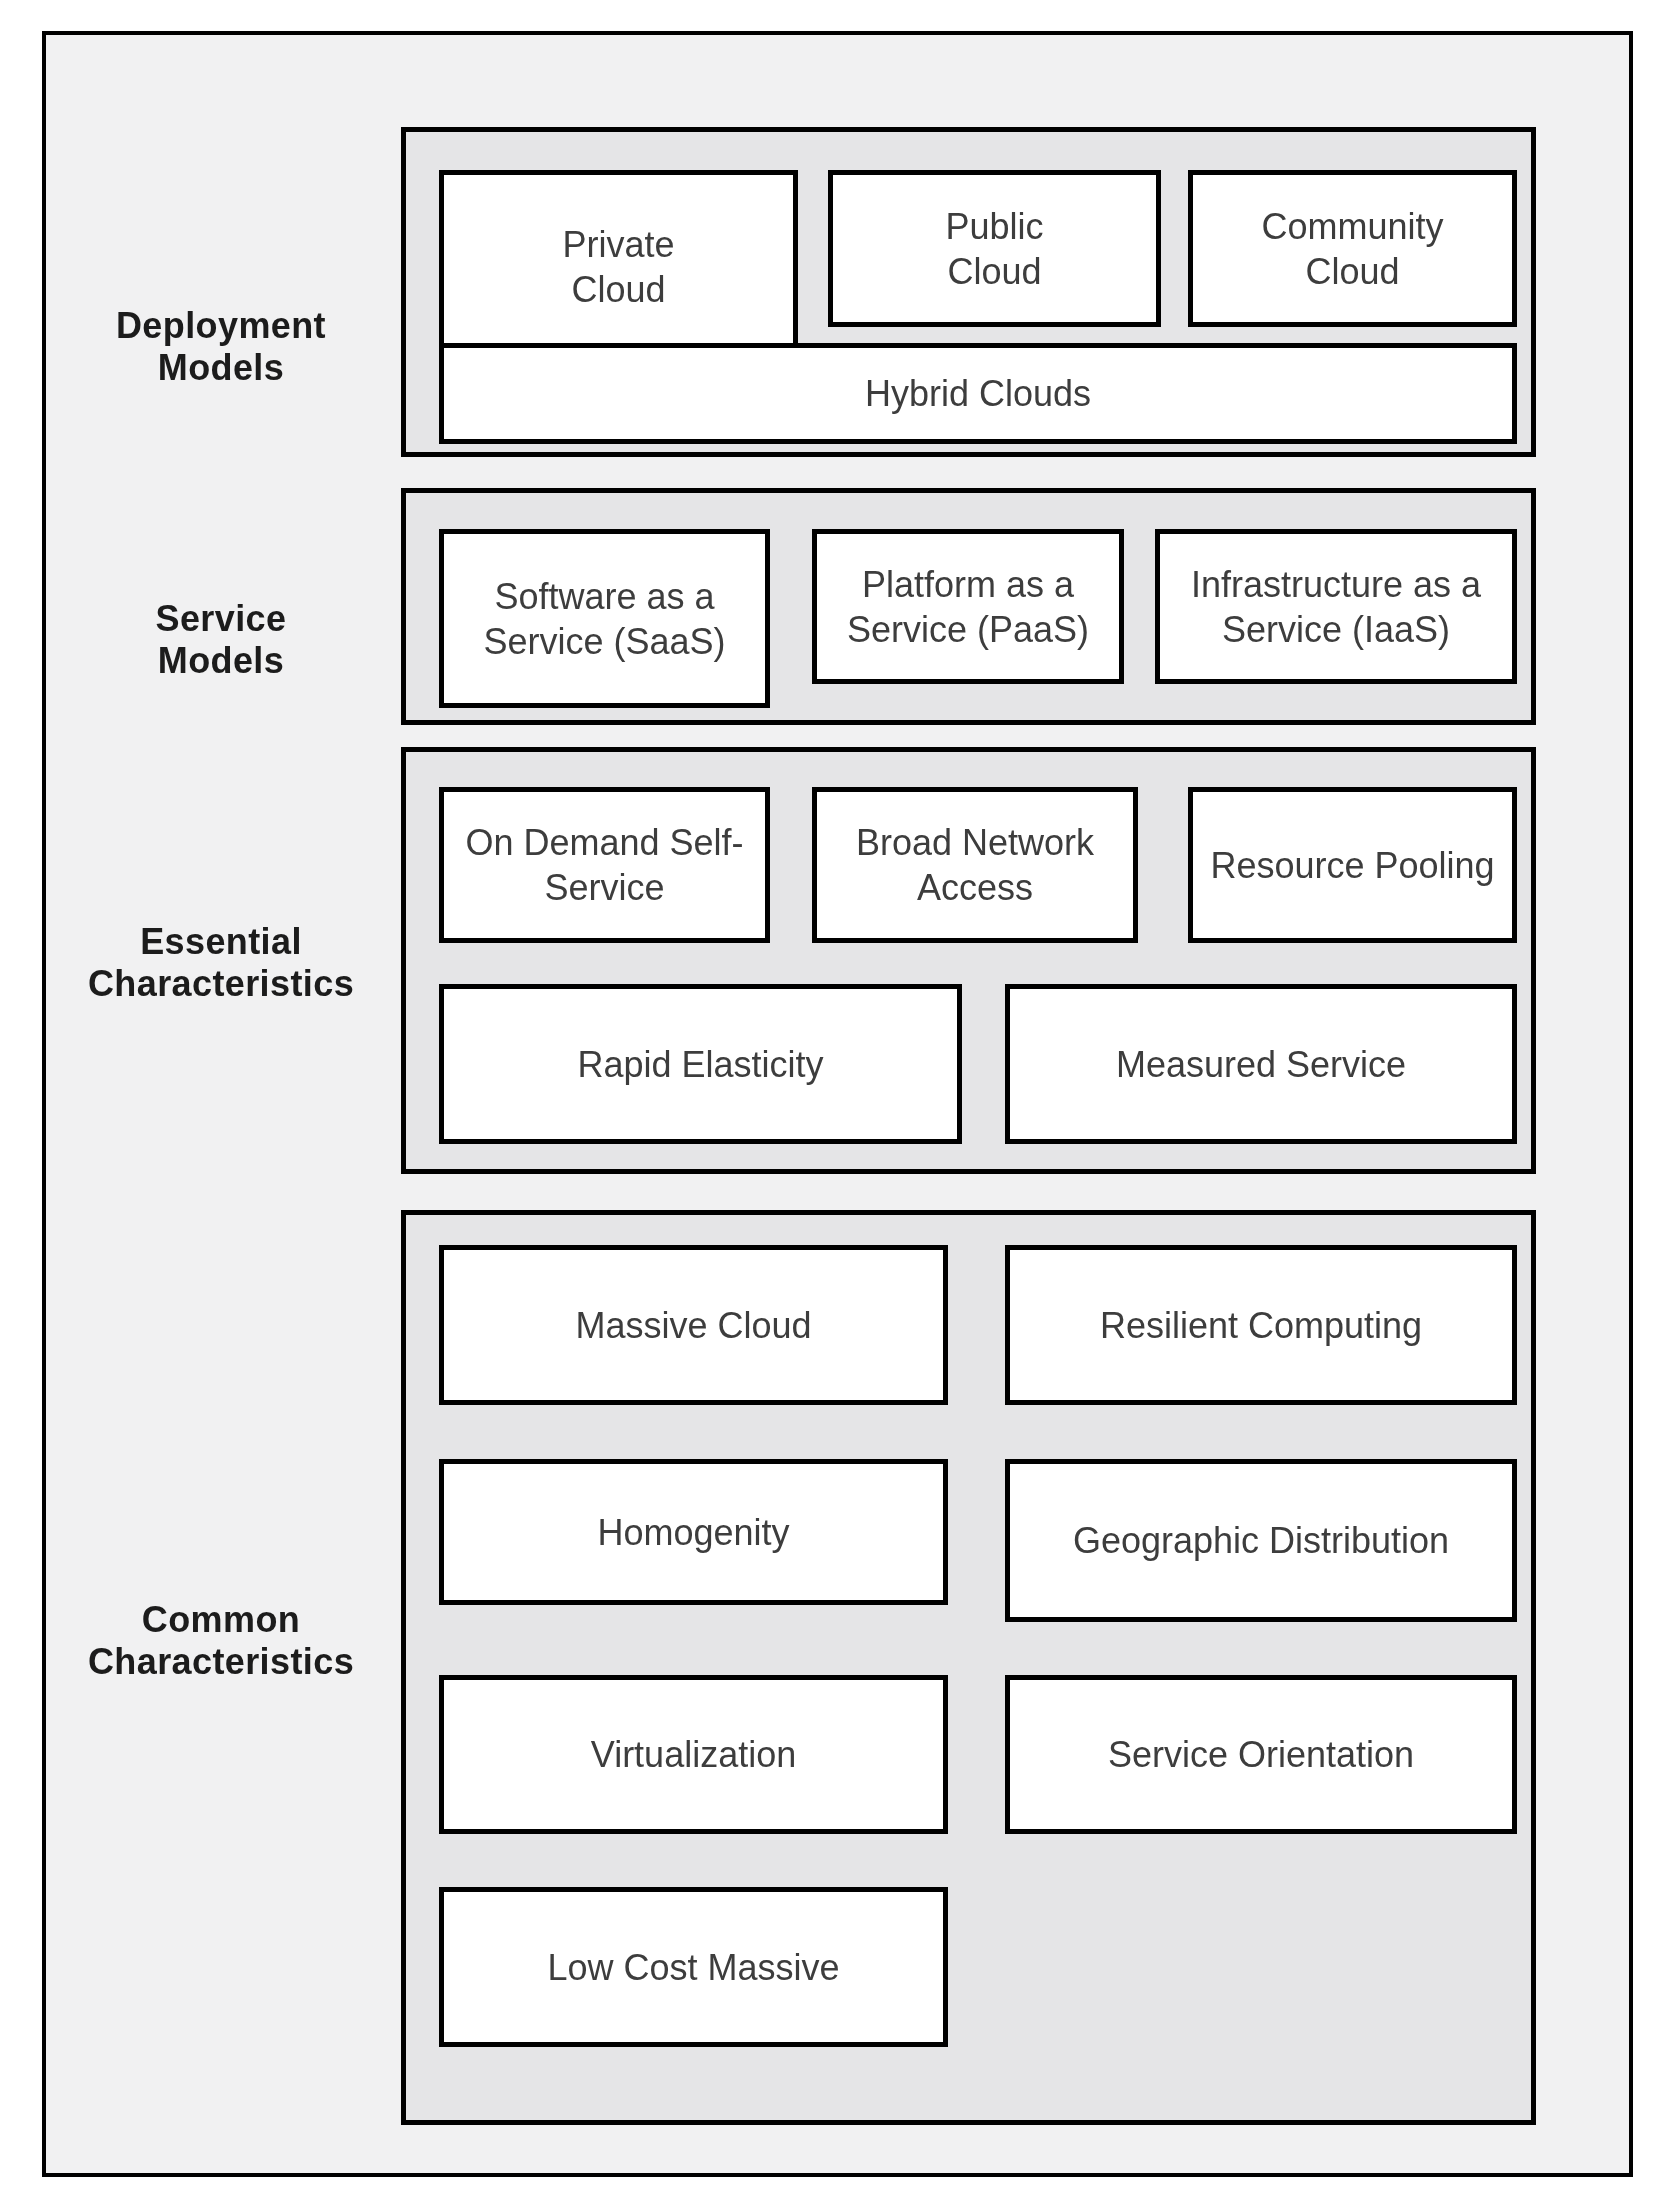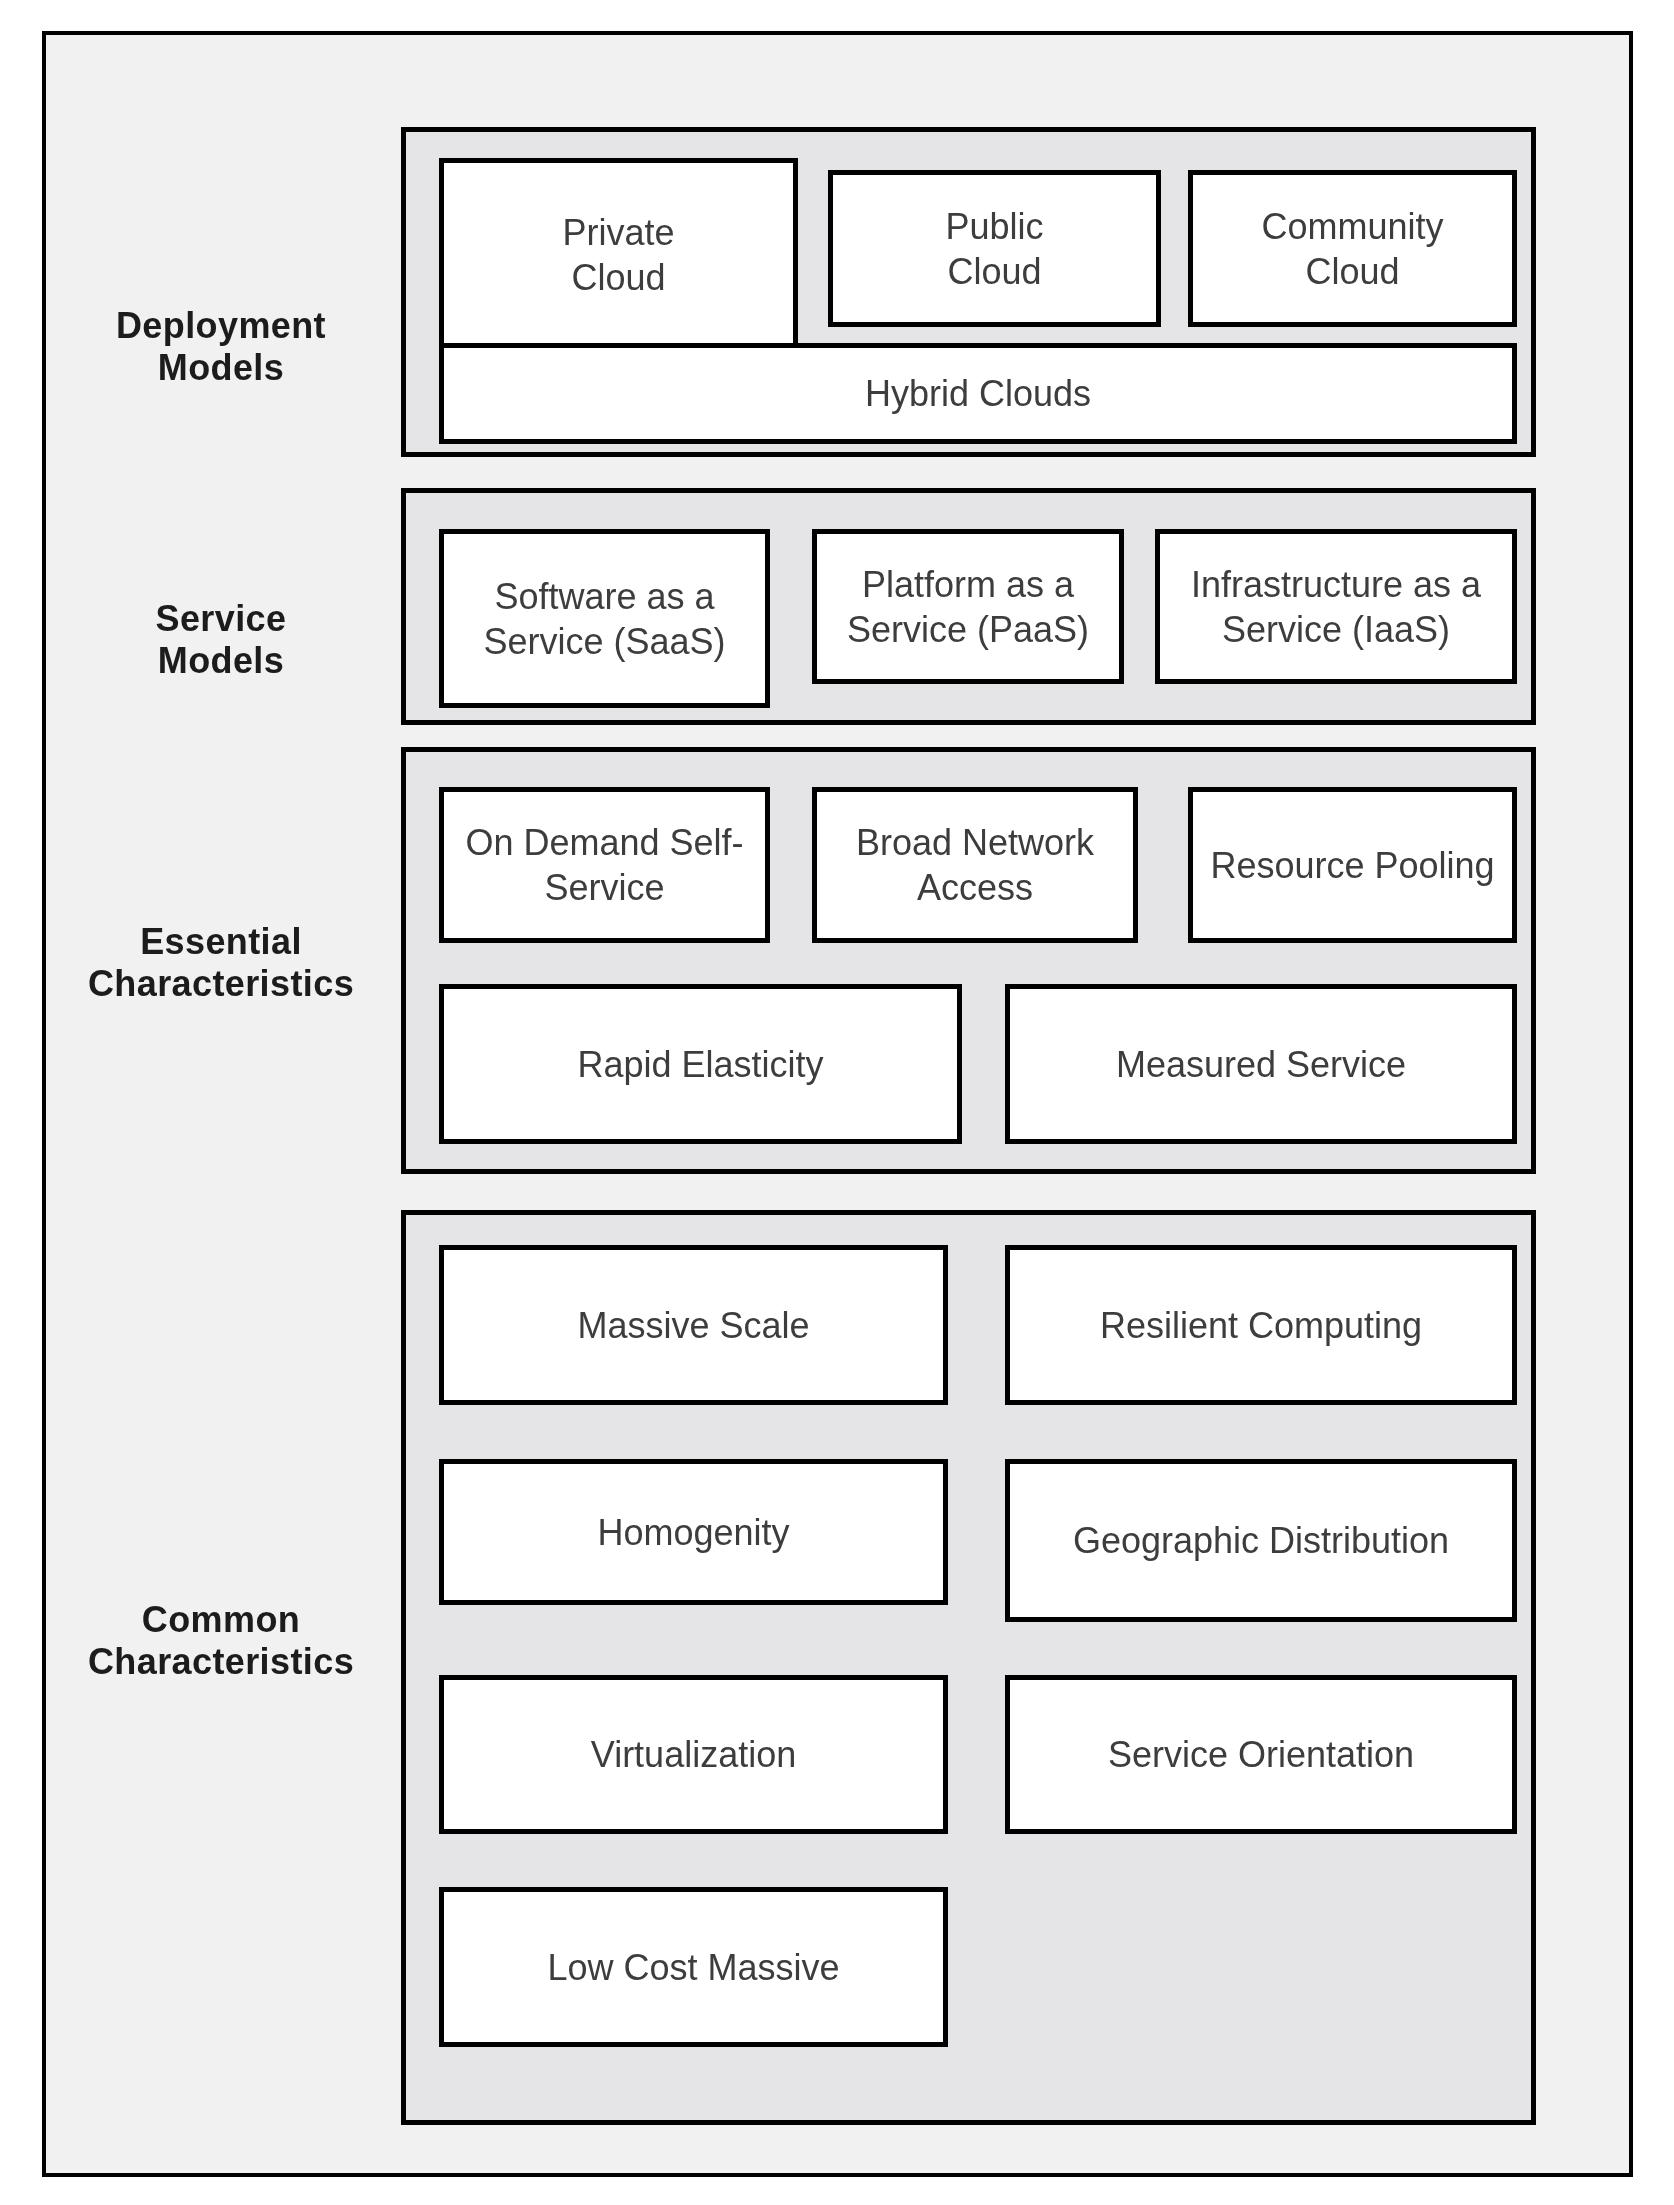--- a/index.html
+++ b/index.html
@@ -66,21 +66,21 @@
 <div class="canvas">
 
   <div class="frame"></div>
 
   <div class="row-label" style="top:315px">Deployment<br>Models</div>
   <div class="row-label" style="top:608px">Service<br>Models</div>
   <div class="row-label" style="top:931px">Essential<br>Characteristics</div>
   <div class="row-label" style="top:1609px">Common<br>Characteristics</div>
 
   <div class="section" style="left:401px;top:127px;width:1135px;height:330px">
-    <div class="box" style="left:33px;top:26px;width:359px;height:193px">
+    <div class="box" style="left:33px;top:38px;width:359px;height:193px">
       <span class="box-text">Private<br>Cloud</span>
     </div>
     <div class="box" style="left:422px;top:38px;width:333px;height:157px">
       <span class="box-text">Public<br>Cloud</span>
     </div>
     <div class="box" style="left:782px;top:38px;width:329px;height:157px">
       <span class="box-text">Community<br>Cloud</span>
     </div>
     <div class="box" style="left:33px;top:211px;width:1078px;height:101px">
       <span class="box-text">Hybrid Clouds</span>
@@ -112,21 +112,21 @@
     <div class="box" style="left:33px;top:232px;width:523px;height:160px">
       <span class="box-text">Rapid Elasticity</span>
     </div>
     <div class="box" style="left:599px;top:232px;width:512px;height:160px">
       <span class="box-text">Measured Service</span>
     </div>
   </div>
 
   <div class="section" style="left:401px;top:1210px;width:1135px;height:915px">
     <div class="box" style="left:33px;top:30px;width:509px;height:160px">
-      <span class="box-text">Massive Scale</span>
+      <span class="box-text">Massive Cloud</span>
     </div>
     <div class="box" style="left:599px;top:30px;width:512px;height:160px">
       <span class="box-text">Resilient Computing</span>
     </div>
     <div class="box" style="left:33px;top:244px;width:509px;height:146px">
       <span class="box-text">Homogenity</span>
     </div>
     <div class="box" style="left:599px;top:244px;width:512px;height:163px">
       <span class="box-text">Geographic Distribution</span>
     </div>

